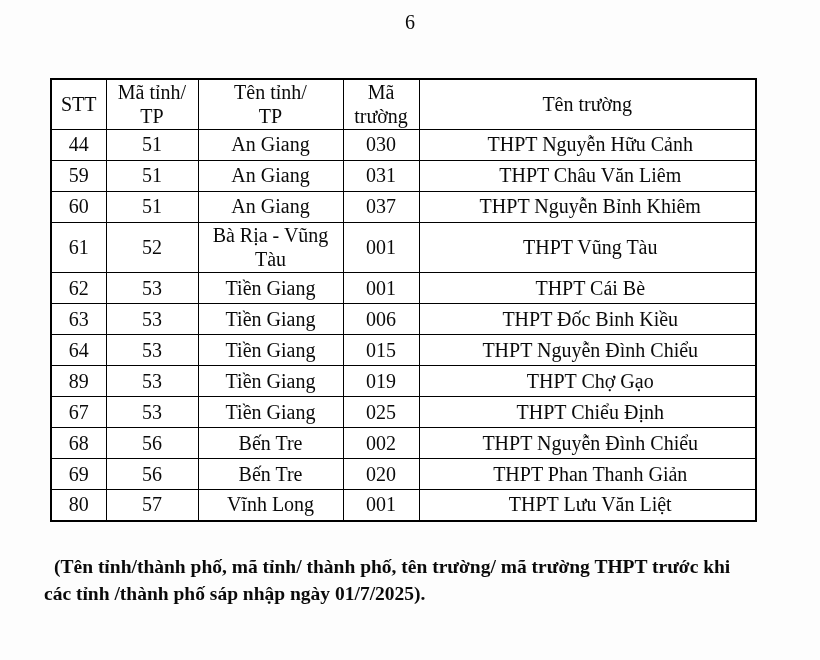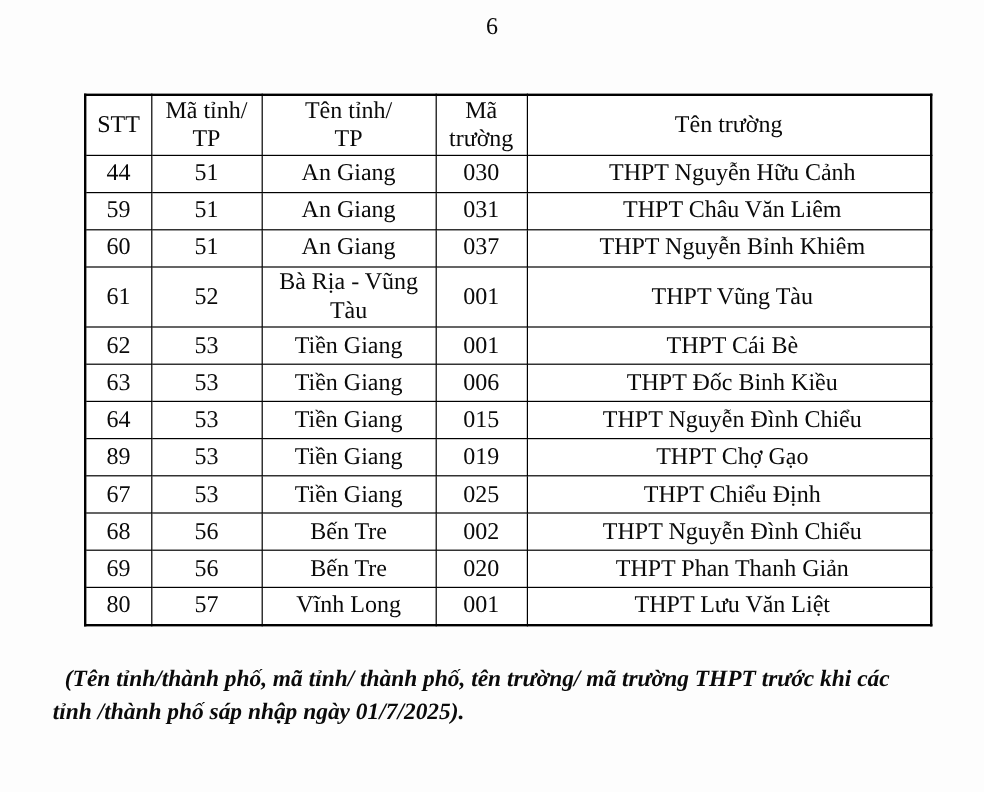--- a/index.html
+++ b/index.html
@@ -16,21 +16,21 @@
   .page-number {
     position: absolute;
     top: 11px;
     left: 0;
     width: 820px;
     text-align: center;
     font-size: 20px;
   }
   table.school-table {
     position: absolute;
-    left: 70px;
+    left: 50px;
     top: 78px;
     width: 705px;
     border-collapse: collapse;
     table-layout: fixed;
     border: 2px solid #000;
     background: #fff;
   }
   .school-table th, .school-table td {
     border: 1px solid #000;
     font-size: 20px;
@@ -53,21 +53,20 @@
   .col-scode { width: 76px; }
   .col-sname { width: 337px; }
   .footnote {
     position: absolute;
     left: 44px;
     top: 554px;
     width: 712px;
     margin: 0;
     font-size: 19.5px;
     font-weight: bold;
-    font-style: italic;
     line-height: 1.36;
     text-indent: 10px;
   }
 </style>
 </head>
 <body>
 
 <div class="page-number">6</div>
 
 <table class="school-table">

